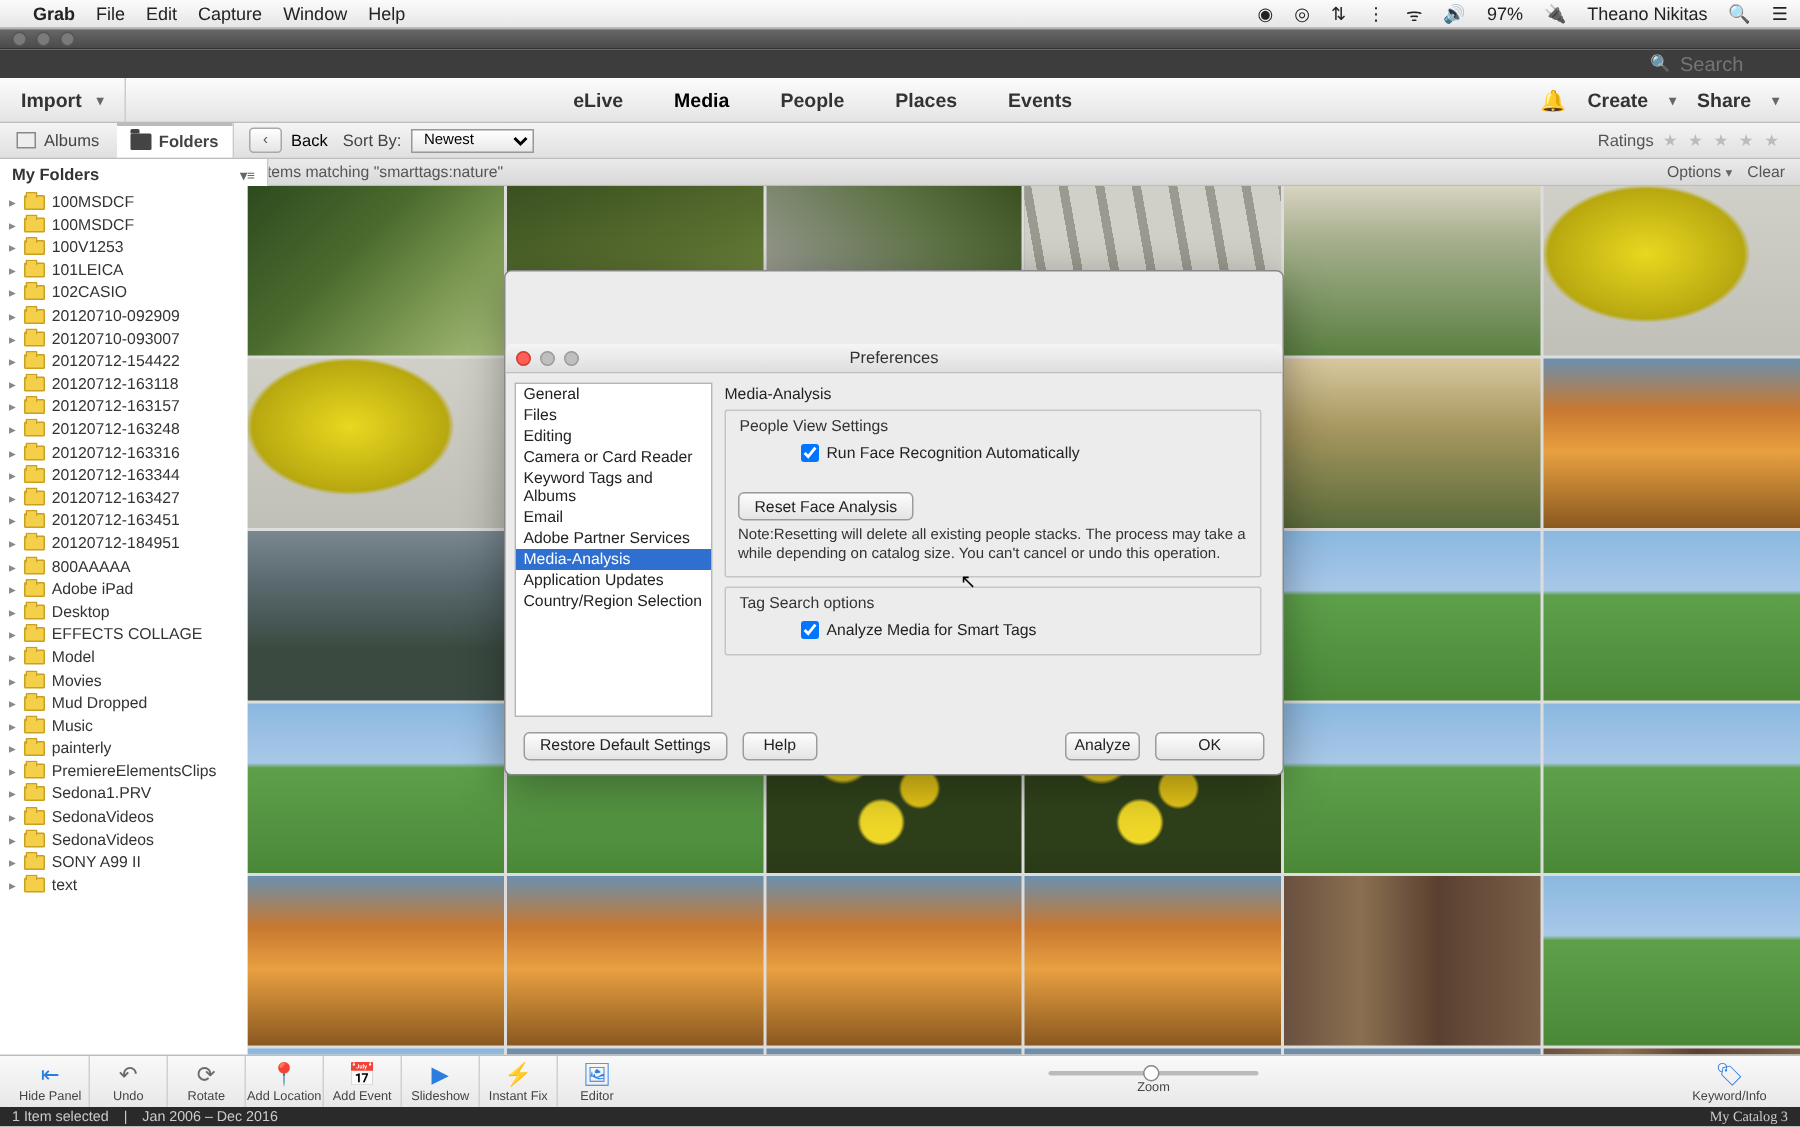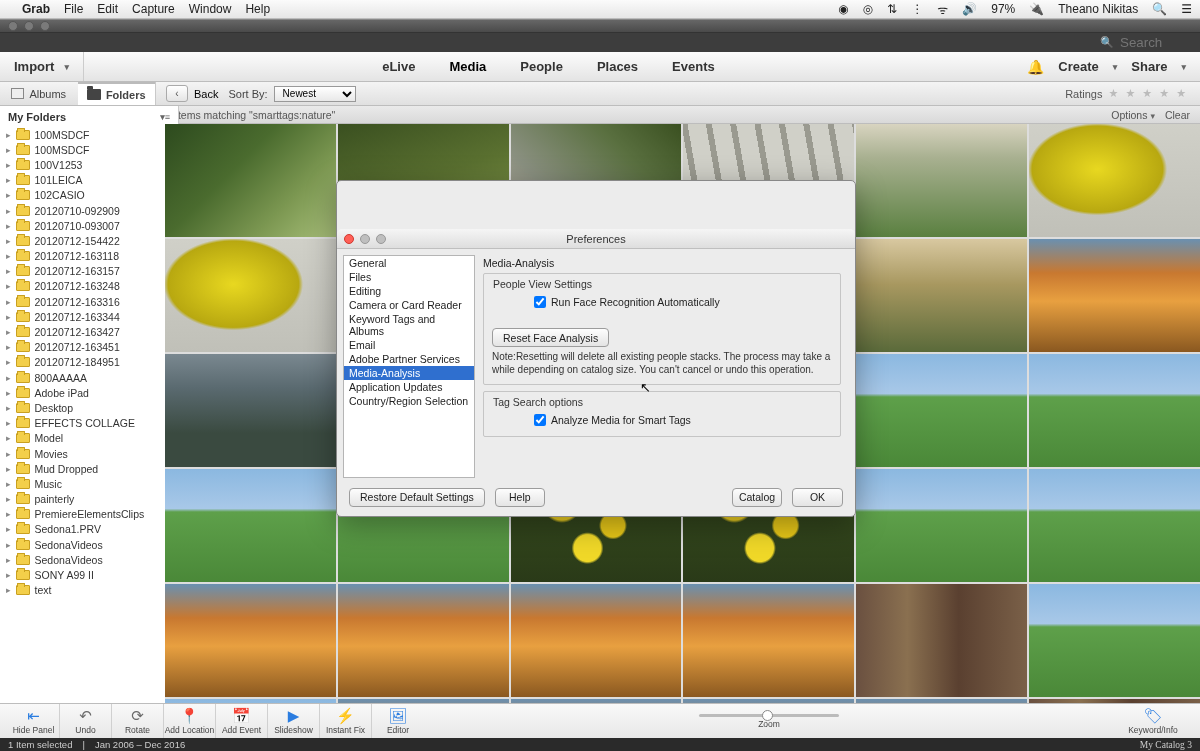--- a/index.html
+++ b/index.html
@@ -445,22 +445,22 @@
             <input type="checkbox" checked="" style="">
             <span>Analyze Media for Smart Tags</span>
           </label>
       </div>
     </div>
   </div>
   <div class="pref-foot">
     <span class="btn">Restore Default Settings</span>
     <span class="btn" style="width:50px">Help</span>
     <span class="sp"></span>
-    <span class="btn" style="width:50px">Catalog</span>
-    <span class="btn" style="width:51px">OK</span>
+    <span class="btn" style="width:50px">Analyze</span>
+    <span class="btn" style="width:73px">OK</span>
   </div>
 </div>
 
 <span class="cursor">↖</span>
 
 <div class="bottom-bar">
   <div id="bb-items" style="display:flex;height:100%">
       <div class="bb-item ">
         <span class="bb-ico">⇤</span>
         <span>Hide Panel</span>

